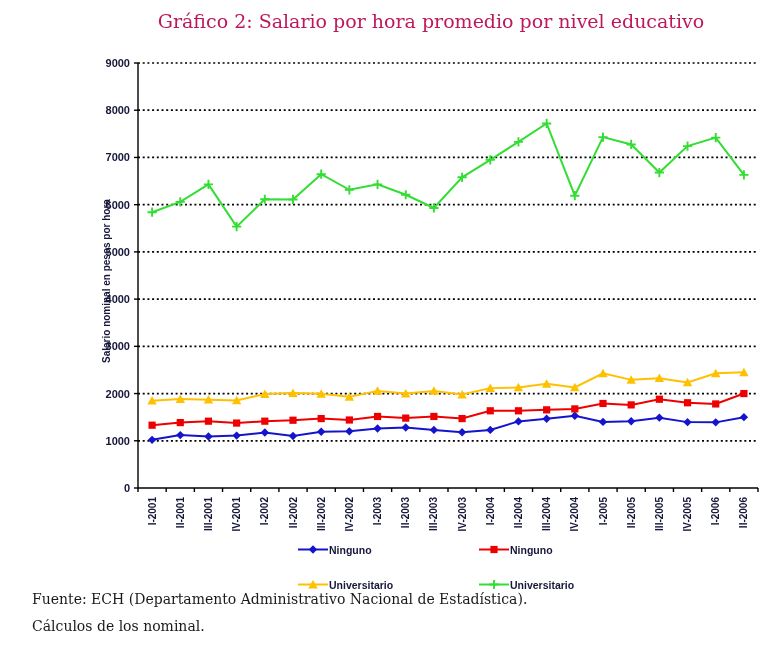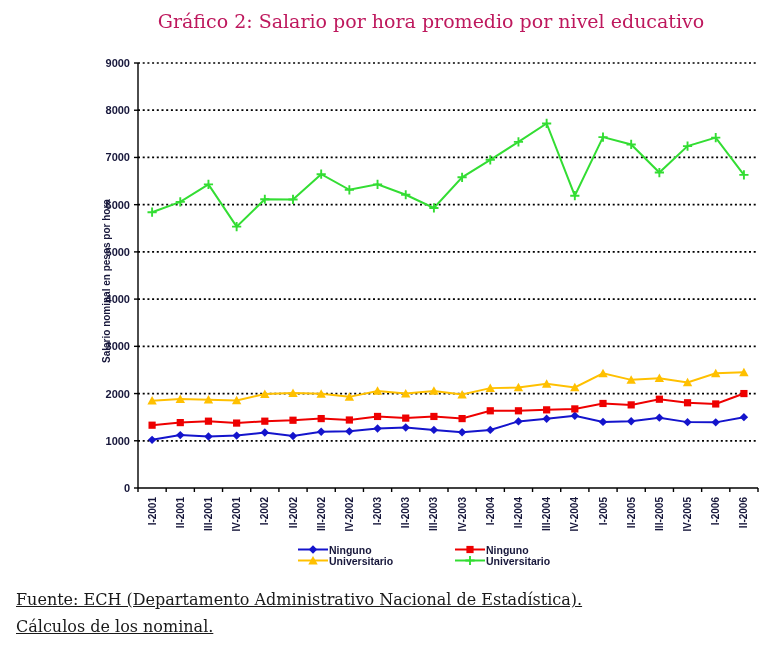--- a/index.html
+++ b/index.html
@@ -17,30 +17,29 @@
     font:bold 10px "Liberation Sans",sans-serif;color:#16163a;
     transform:translate(101px,363px) rotate(-90deg);transform-origin:0 0;
   }
   #chart-svg{position:absolute;left:0;top:0;}
   .grid{stroke:#000;stroke-width:1.7;stroke-dasharray:2 2.7;}
   .axis{stroke:#000;stroke-width:1.4;}
   .ytick{font:bold 11px "Liberation Sans",sans-serif;fill:#16163a;text-anchor:end;}
   .xtick{font:bold 10px "Liberation Sans",sans-serif;fill:#16163a;}
   .legend{
     position:absolute;left:297px;top:544px;display:grid;
-    grid-template-columns:157px auto;row-gap:0;column-gap:0;
+    grid-template-columns:157px auto;row-gap:0;column-gap:0;gap:24px;
   }
   .legend-item{display:flex;align-items:center;height:11px;}
   .legend-item svg{display:block;}
   .legend-item span{font:bold 10.5px "Liberation Sans",sans-serif;color:#16163a;white-space:nowrap;}
   .source{
-    position:absolute;left:16px;top:586px;width:740px;
-    font-family:"DejaVu Serif","Liberation Serif",serif;font-size:16px;color:#1a1a1a;
+    position:absolute;left:32px;top:586px;width:740px;
+    font-family:"DejaVu Serif","Liberation Serif",serif;font-size:14px;color:#1a1a1a;
     line-height:27px;
-    text-decoration:underline;
   }
 </style>
 </head>
 <body>
 
 <div class="chart-title">Gráfico 2: Salario por hora promedio por nivel educativo</div>
 
 <div class="y-axis-title">Salario nominal en pesos por hora</div>
 
 <svg id="chart-svg" width="778" height="649">

